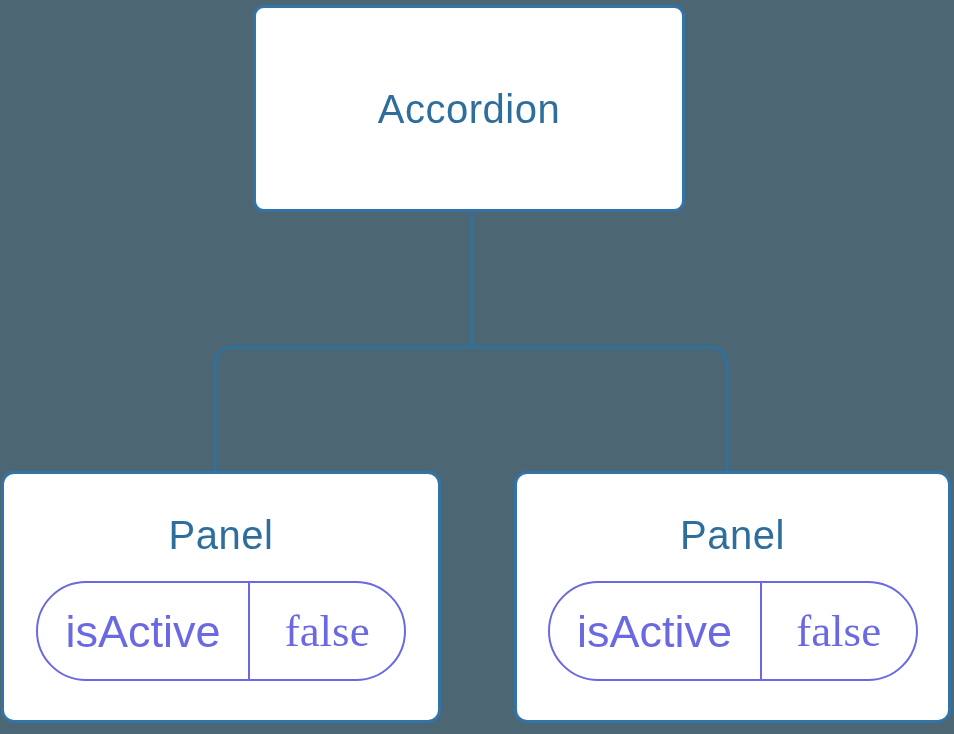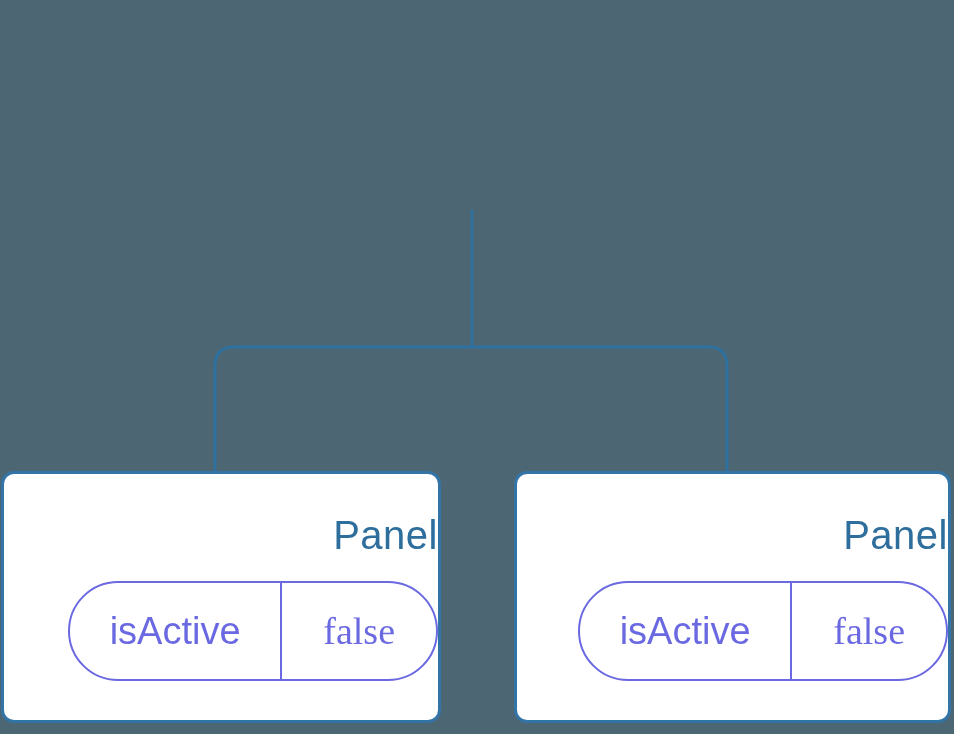--- a/index.html
+++ b/index.html
@@ -49,33 +49,32 @@
     font-weight: 500;
     letter-spacing: 0.5px;
     line-height: 1;
   }
   .node-panel {
     top: 471px;
     height: 252px;
     border-radius: 13px;
     gap: 26px;
     padding-top: 2px;
-    align-items: flex-end;
   }
   .node-panel-left  { left: 1px;   width: 440px; }
   .node-panel-right { left: 514px; width: 437px; }
   .prop-pill {
     width: 370px;
     height: 100px;
     border: 2.5px solid var(--prop_accent);
     border-radius: 50px;
     display: flex;
     align-items: stretch;
     color: var(--prop_accent);
-    font-size: 38px;
+    font-size: 45px;
     background: var(--box_fill);
   }
   .prop-cell {
     display: flex;
     align-items: center;
     justify-content: center;
     line-height: 1;
   }
   .prop-name {
     width: 58%;
@@ -86,20 +85,23 @@
 </head>
 <body>
 
 <div class="stage">
 
   <svg class="connectors" viewBox="0 0 954 734" xmlns="http://www.w3.org/2000/svg" aria-hidden="true">
     <path d="M472 210 L472 348" fill="none" stroke="var(--connector)" stroke-width="3"></path>
     <path d="M215 473 L215 366 Q215 347 234 347 L708 347 Q727 347 727 366 L727 473" fill="none" stroke="var(--connector)" stroke-width="3"></path>
   </svg>
 
+  <div class="node node-root">
+    <div class="node-label">Accordion</div>
+  </div>
 
   <div class="node node-panel node-panel-left">
     <div class="node-label">Panel</div>
     <div class="prop-pill">
       <div class="prop-cell prop-name">isActive</div>
       <div class="prop-cell prop-value">false</div>
     </div>
   </div>
 
   <div class="node node-panel node-panel-right">

